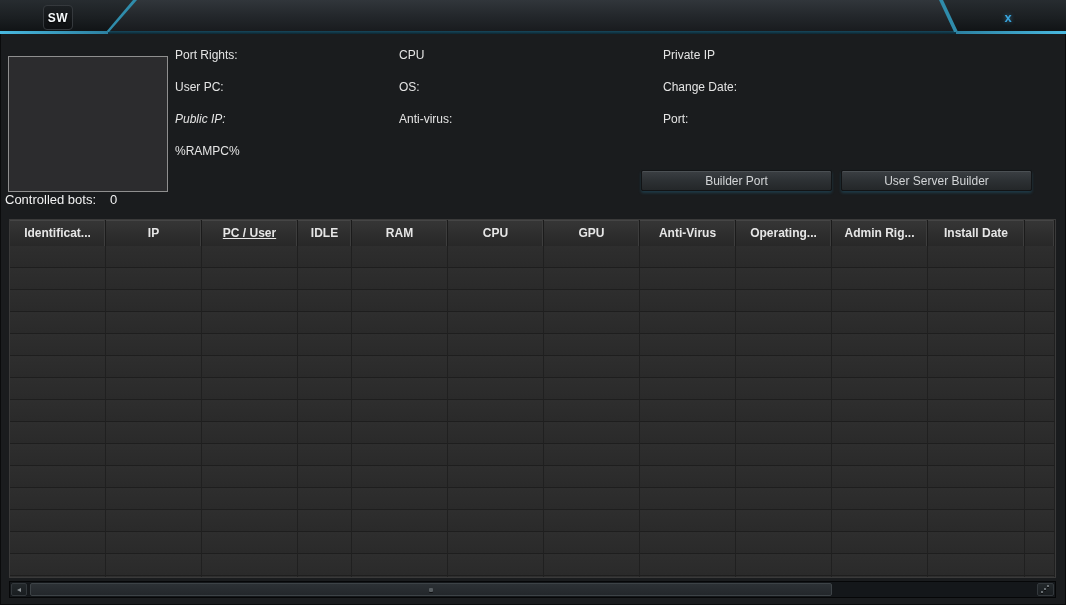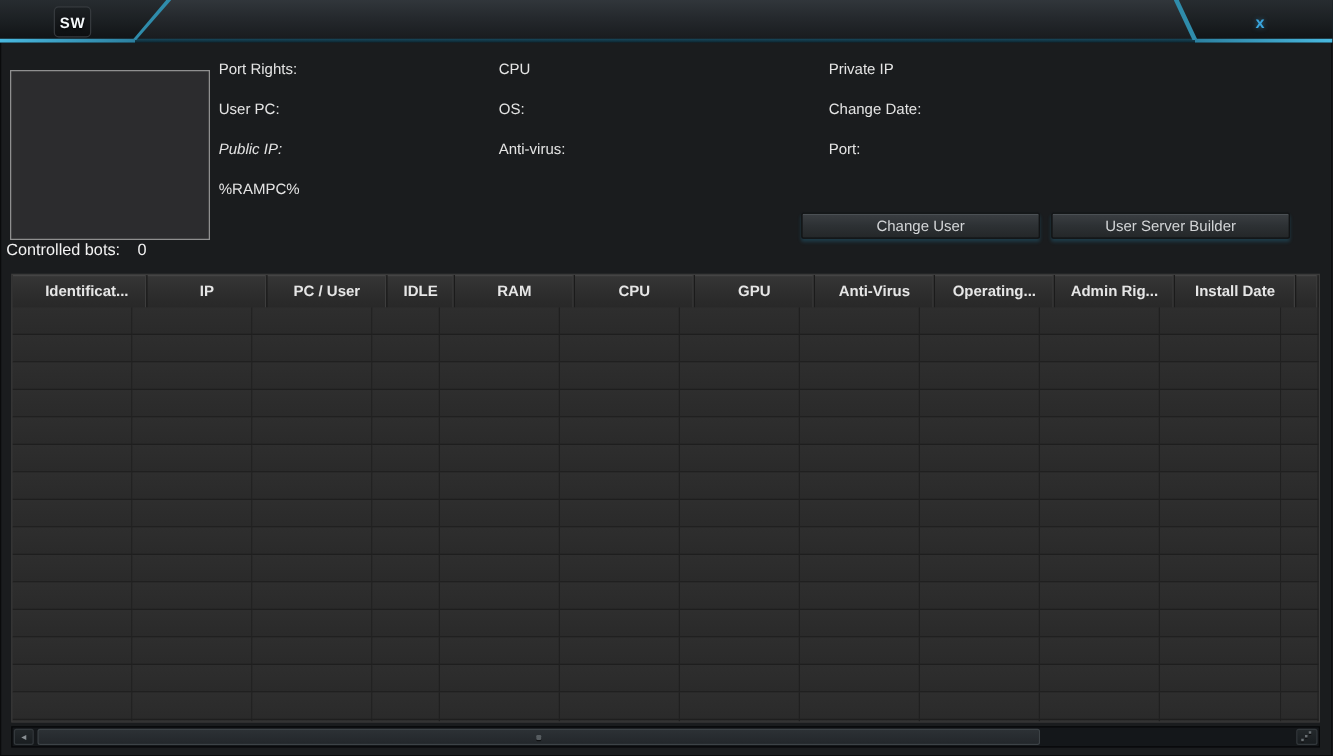--- a/index.html
+++ b/index.html
@@ -97,21 +97,20 @@
 
   
   .bots-table {
     position:absolute; left:9px; top:219px; width:1047px; height:359px;
     border:1px solid #3a3a3a; background:#2b2b2b; overflow:hidden;
   }
   .thead {
     display:flex; height:26px;
     background:linear-gradient(180deg,#363636 0%,#2d2d2d 60%,#282828 100%);
     box-shadow: inset 0 1px 0 #454545;
-    padding-left: 12px;
   }
   .th {
     flex:0 0 auto; height:26px; display:flex; align-items:center; justify-content:center;
     font-size:12px; font-weight:bold; color:#e6e6e6;
     border-right:1px solid #1b1b1b; box-shadow: inset -1px 0 0 #3d3d3d;
     white-space:nowrap; overflow:hidden; cursor:pointer;
   }
   .th:last-child { flex:1 1 auto; }
   .tbody { position:relative; }
   .tr { display:flex; height:22px; }
@@ -180,28 +179,28 @@
 <div class="info-label" style="left:399px; top:112px;">Anti-virus:</div>
 
 <div class="info-label" style="left:663px; top:48px;">Private IP</div>
 <div class="info-label" style="left:663px; top:80px;">Change Date:</div>
 <div class="info-label" style="left:663px; top:112px;">Port:</div>
 
 <div class="bots-line">
   <span>Controlled bots:</span><span class="count">0</span>
 </div>
 
-<div class="btn" id="btn-change-port">Change User</div>
+<div class="btn" id="btn-change-port">Builder Port</div>
 <div class="btn" id="btn-server-builder">User Server Builder</div>
 
 <div class="bots-table">
   <div class="thead">
       <div class="th" style="width: 96px;">Identificat...</div>
       <div class="th" style="width: 96px;">IP</div>
-      <div class="th" style="width: 96px;">PC / User</div>
+      <div class="th" style="width: 96px; text-decoration: underline;">PC / User</div>
       <div class="th" style="width: 54px;">IDLE</div>
       <div class="th" style="width: 96px;">RAM</div>
       <div class="th" style="width: 96px;">CPU</div>
       <div class="th" style="width: 96px;">GPU</div>
       <div class="th" style="width: 96px;">Anti-Virus</div>
       <div class="th" style="width: 96px;">Operating...</div>
       <div class="th" style="width: 96px;">Admin Rig...</div>
       <div class="th" style="width: 97px;">Install Date</div>
       <div class="th" style="width: 31px;"></div>
     </div>

